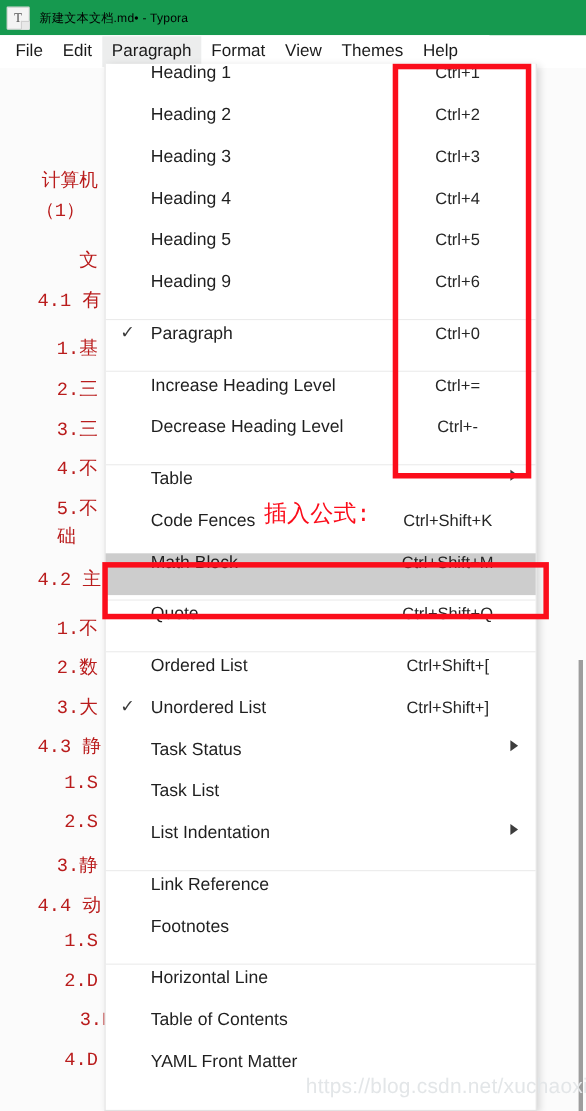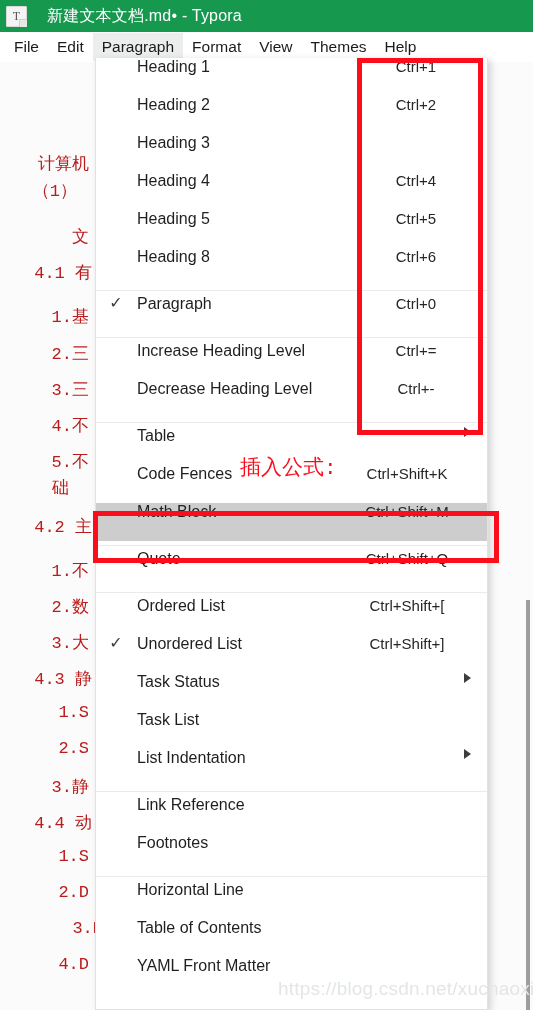--- a/index.html
+++ b/index.html
@@ -43,23 +43,23 @@
   #app-icon::after{
     content:"";
     position:absolute;
     right:-1px; bottom:-1px;
     width:7px; height:7px;
     background:#e8e8e8;
     border-left:1px solid #cfcfcf;
     border-top:1px solid #cfcfcf;
   }
   #title-text {
-    color: #ffffff;
-    font-size: 16px;
-    margin-left: 20px;
+    color: #000000;
+    font-size: 11px;
+    margin-left: 9px;
     letter-spacing: .2px;
     white-space: nowrap;
   }
 
   
   #menubar {
     position: absolute;
     left: 0; top: 32px;
     width: 445px; height: 30px;
     background: #ffffff;
@@ -258,31 +258,32 @@
     <div class="mi">
       <span class="mi-label">Heading 1</span>
       <span class="sc-col">Ctrl+1</span>
     </div>
     <div class="mi">
       <span class="mi-label">Heading 2</span>
       <span class="sc-col">Ctrl+2</span>
     </div>
     <div class="mi">
       <span class="mi-label">Heading 3</span>
+      <span class="sc-col">Ctrl+3</span>
     </div>
     <div class="mi">
       <span class="mi-label">Heading 4</span>
       <span class="sc-col">Ctrl+4</span>
     </div>
     <div class="mi">
       <span class="mi-label">Heading 5</span>
       <span class="sc-col">Ctrl+5</span>
     </div>
     <div class="mi">
-      <span class="mi-label">Heading 8</span>
+      <span class="mi-label">Heading 9</span>
       <span class="sc-col">Ctrl+6</span>
     </div>
     <div class="mi-sep"></div>
     <div class="mi">
       <span class="mi-check">✓</span>
       <span class="mi-label">Paragraph</span>
       <span class="sc-col">Ctrl+0</span>
     </div>
     <div class="mi-sep"></div>
     <div class="mi">

